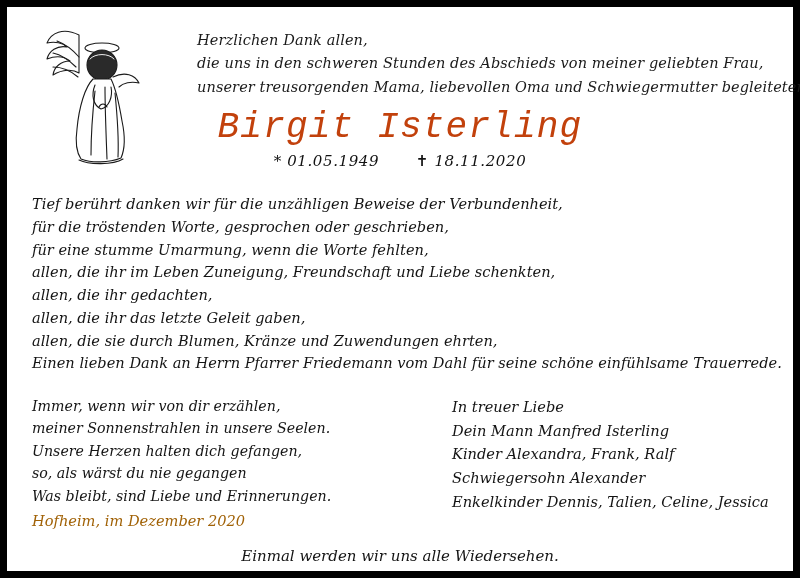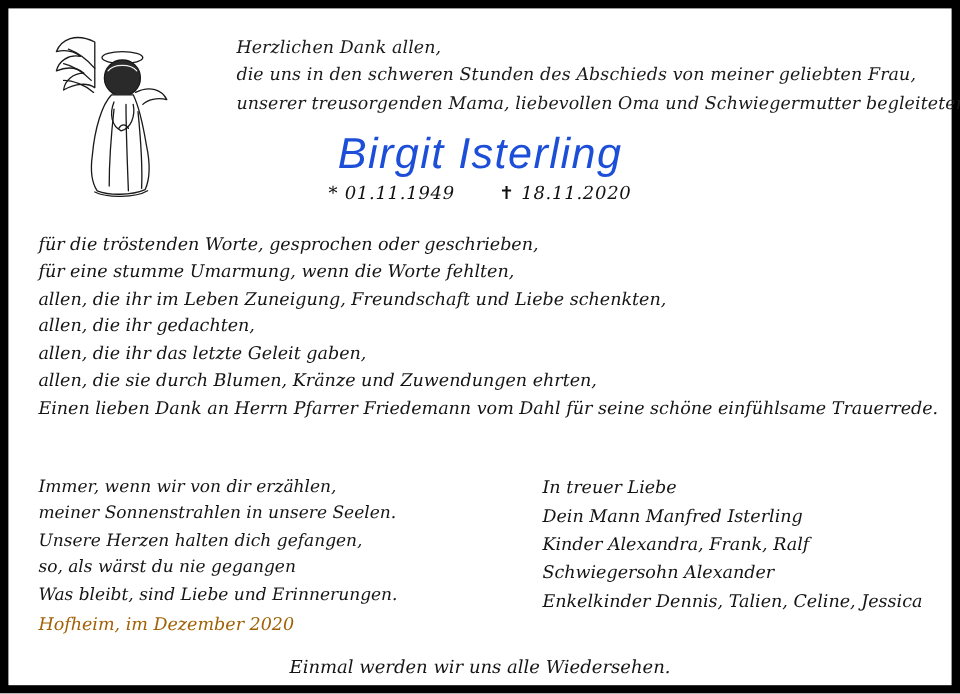--- a/index.html
+++ b/index.html
@@ -56,25 +56,25 @@
   }
   .thanks div { white-space: nowrap; }
 
   
   .name {
     position: absolute;
     left: 0;
     right: 0;
     top: 100px;
     text-align: center;
-    font-family: Liberation Sans, sans-serif;
+    font-family: Liberation Mono, monospace;
     font-style: italic;
     font-size: 36px;
     letter-spacing: 1.2px;
-    color: #1d4ed8;
+    color: #c2410c;
   }
   .dates {
     position: absolute;
     left: 0;
     right: 0;
     top: 145px;
     text-align: center;
     font-family: "DejaVu Serif", serif;
     font-style: italic;
     font-size: 15px;
@@ -183,27 +183,28 @@
     <div class="thanks">
       <div>Herzlichen Dank allen,</div>
       <div>die uns in den schweren Stunden des Abschieds von meiner geliebten Frau,</div>
       <div>unserer treusorgenden Mama, liebevollen Oma und Schwiegermutter begleiteten.</div>
     </div>
 
     <div class="name">Birgit Isterling</div>
 
     <div class="dates">
       <span class="sym">*</span>
-      <span>01.11.1949</span>
+      <span>01.05.1949</span>
       <span class="sep"></span>
       <span class="sym">✝</span>
       <span>18.11.2020</span>
     </div>
 
     <div class="body-text">
+      <div>Tief berührt danken wir für die unzähligen Beweise der Verbundenheit,</div>
       <div>für die tröstenden Worte, gesprochen oder geschrieben,</div>
       <div>für eine stumme Umarmung, wenn die Worte fehlten,</div>
       <div>allen, die ihr im Leben Zuneigung, Freundschaft und Liebe schenkten,</div>
       <div>allen, die ihr gedachten,</div>
       <div>allen, die ihr das letzte Geleit gaben,</div>
       <div>allen, die sie durch Blumen, Kränze und Zuwendungen ehrten,</div>
       <div>Einen lieben Dank an Herrn Pfarrer Friedemann vom Dahl für seine schöne einfühlsame Trauerrede.</div>
     </div>
 
     <div class="cols">

